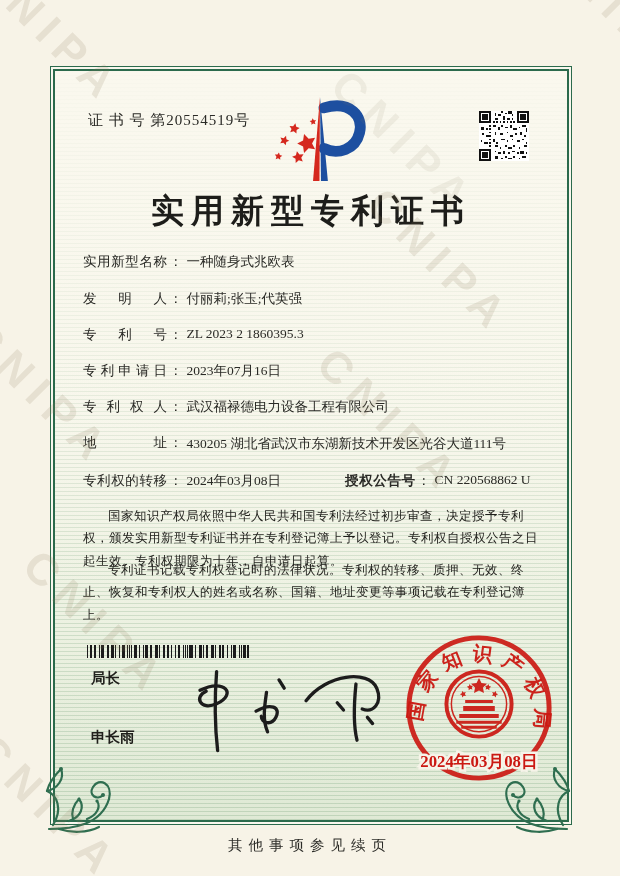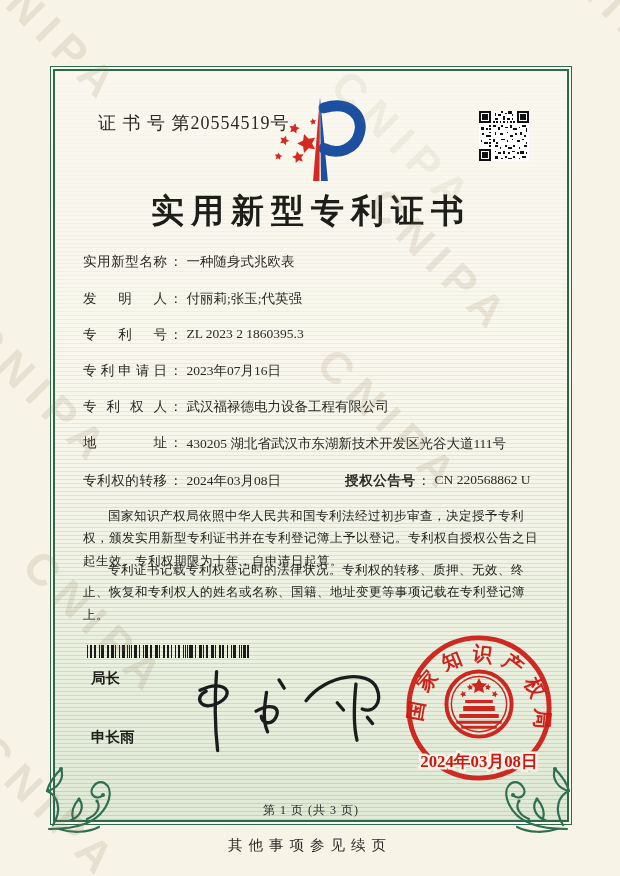--- a/index.html
+++ b/index.html
@@ -37,22 +37,22 @@
   .cert-inner {
     position:relative;
     width:100%; height:100%;
     border:2px solid #2b6a4c;
     background:
       linear-gradient(180deg, rgba(250,248,238,0.95) 0%, rgba(250,248,238,0.65) 35%, rgba(250,248,238,0.15) 70%, rgba(250,248,238,0) 100%),
       repeating-linear-gradient(180deg, rgba(120,165,125,0.30) 0 1px, rgba(0,0,0,0) 1px 4px),
       linear-gradient(180deg, #faf8ee 0%, #f5f5e9 45%, #eaf0df 75%, #dfe9d5 100%);
   }
   .cert-no {
-    position:absolute; left:43px; top:40px;
-    font-size:18px; letter-spacing:1px; color:#2a2a26;
+    position:absolute; left:33px; top:40px;
+    font-size:15px; letter-spacing:1px; color:#2a2a26;
   }
   .logo { position:absolute; left:212px; top:24px; width:100px; height:94px; }
   .qr   { position:absolute; left:424px; top:40px; width:50px; height:50px; }
   .title {
     position:absolute; left:0; top:118px; width:100%;
     text-align:center; font-size:33px; font-weight:bold;
     letter-spacing:7px; color:#1d1d1a;
   }
   
   .row { position:absolute; left:28px; font-size:13.5px; color:#2a2a26; white-space:nowrap; }
@@ -256,17 +256,16 @@
         <path d="M16,92 C28,96 44,96 56,90"></path>
       </g>
       <g fill="#2f6e50">
         <circle cx="60" cy="58" r="2"></circle>
           <circle cx="18" cy="32" r="2"></circle>
           <circle cx="36" cy="62" r="1.6"></circle>
           <circle cx="54" cy="64" r="1.6"></circle>
       </g>
     </svg>
 
-    <div class="pageno">第 1 页 (共 3 页)</div>
   </div>
 </div>
 
 <div class="footer-note">其他事项参见续页</div>
 
 </body></html>

